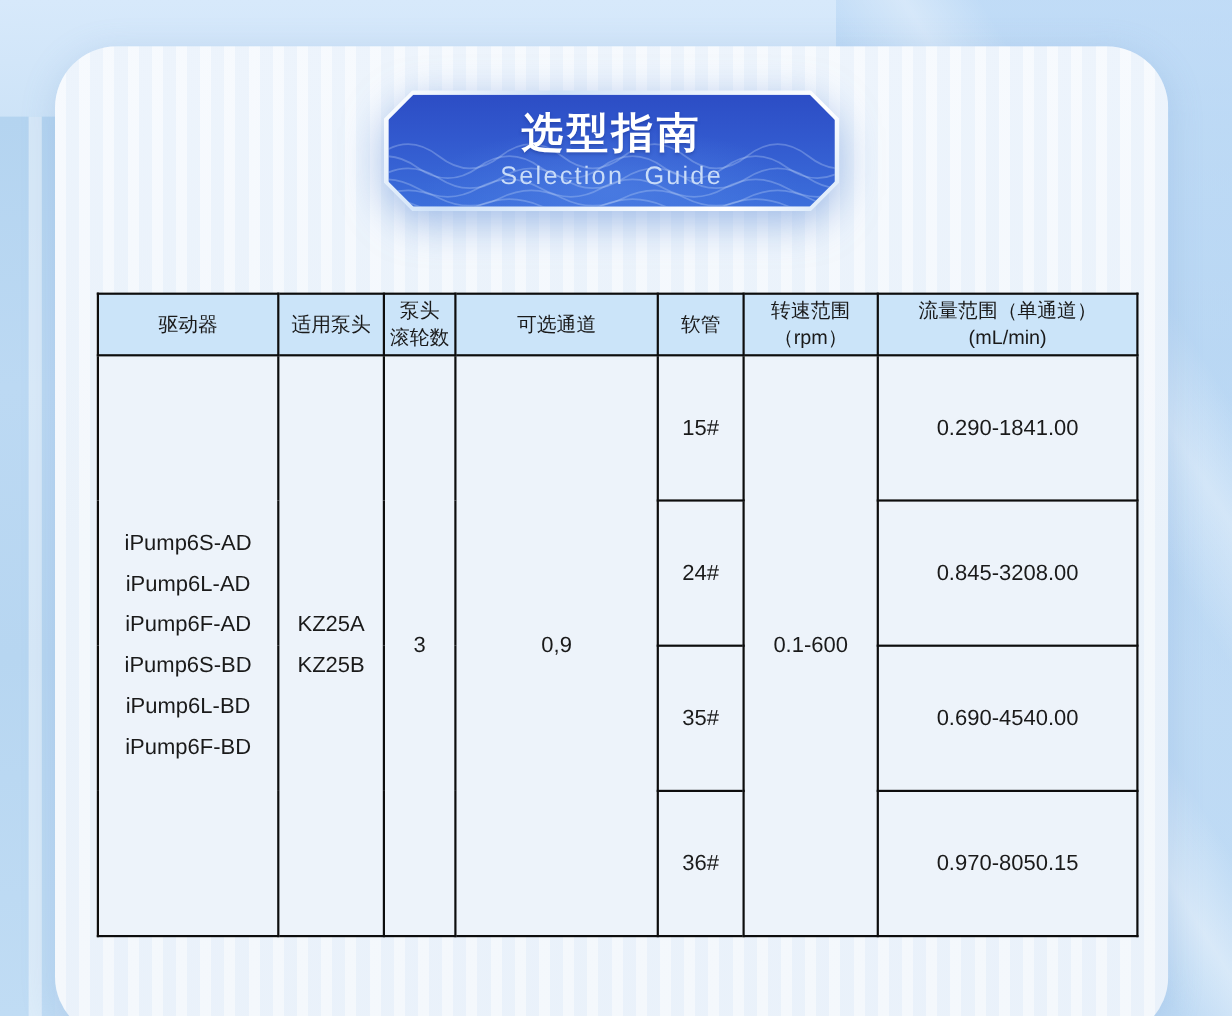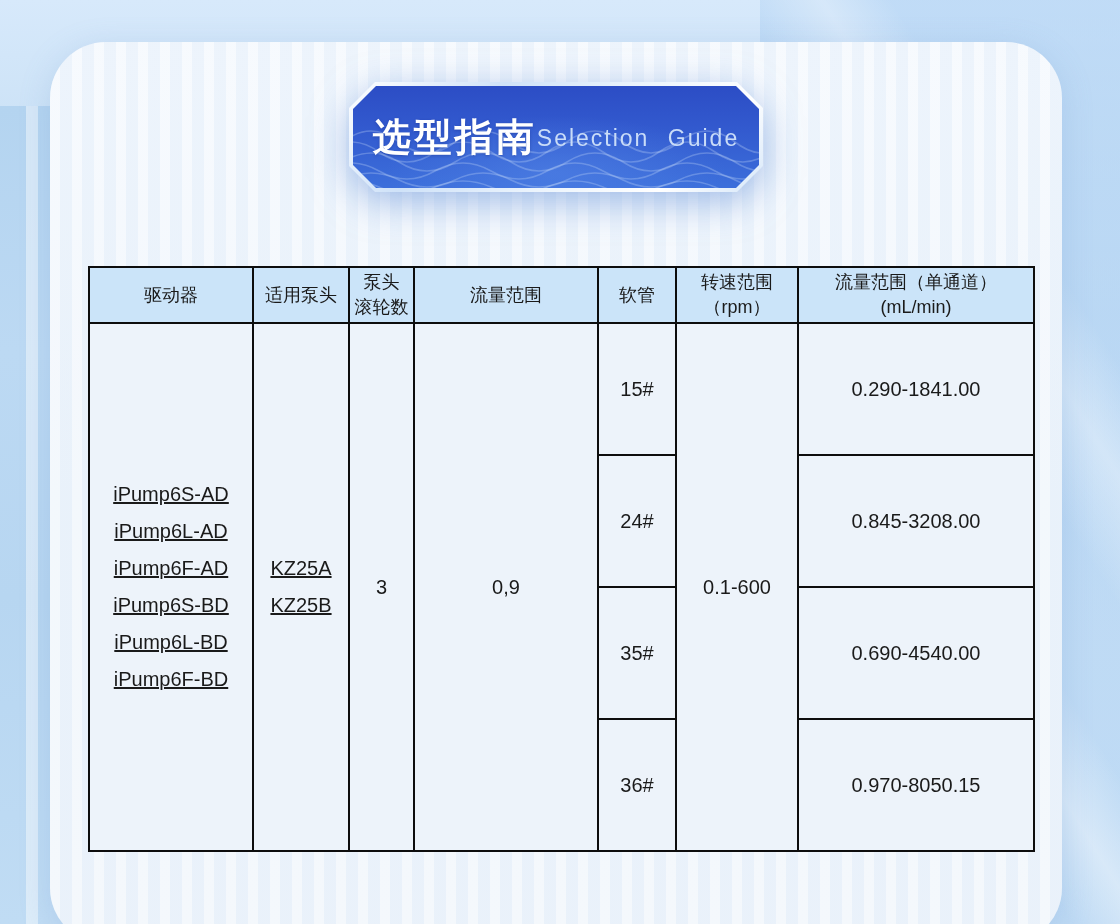--- a/index.html
+++ b/index.html
@@ -69,21 +69,21 @@
     clip-path: polygon(26px 0, calc(100% - 26px) 0, 100% 26px, 100% calc(100% - 26px), calc(100% - 26px) 100%, 26px 100%, 0 calc(100% - 26px), 0 26px);
     background: linear-gradient(135deg, #ffffff 0%, #cfe2f8 30%, #eaf3fc 55%, #ffffff 80%, #d6e7f9 100%);
   }
   .banner-inner {
     position: absolute; inset: 4px;
     clip-path: polygon(23px 0, calc(100% - 23px) 0, 100% 23px, 100% calc(100% - 23px), calc(100% - 23px) 100%, 23px 100%, 0 calc(100% - 23px), 0 23px);
     background:
       radial-gradient(ellipse 60% 80% at 50% 85%, rgba(90,140,235,0.45), rgba(90,140,235,0) 70%),
       linear-gradient(180deg, #2c4dc5 0%, #3259ce 40%, #3c6fdb 100%);
     display: flex;
-    flex-direction: row;
+    flex-direction: column;
     align-items: center;
     justify-content: center;
   }
   .banner-waves {
     position: absolute; inset: 0;
     width: 100%; height: 100%;
   }
   .banner-title {
     position: relative;
     color: #ffffff;
@@ -121,21 +121,21 @@
   }
   .sel-table thead th {
     background: #cbe4f9;
     font-weight: normal;
     font-size: 18px;
     line-height: 25px;
     height: 56px;
   }
   .sel-table tbody td { font-size: 20px; margin-top: 44px; }
   .sel-table tbody tr { height: 132px; }
-  .stack-line { line-height: 37px; text-decoration: underline; }
+  .stack-line { line-height: 37px; }
 </style>
 </head>
 <body>
 
 <div class="page">
 
   <div class="bg-streaks-right"></div>
   <div class="bg-left"></div>
   <div class="bg-left-streak"></div>
 
@@ -170,21 +170,21 @@
         <col style="width:236px">
       </colgroup>
       <thead>
         <tr>
           <th>驱动器</th>
           <th>适用泵头</th>
           <th>
             <div>泵头</div>
             <div>滚轮数</div>
           </th>
-          <th>流量范围</th>
+          <th>可选通道</th>
           <th>软管</th>
           <th>
             <div>转速范围</div>
             <div>（rpm）</div>
           </th>
           <th>
             <div>流量范围（单通道）</div>
             <div>(mL/min)</div>
           </th>
         </tr>

